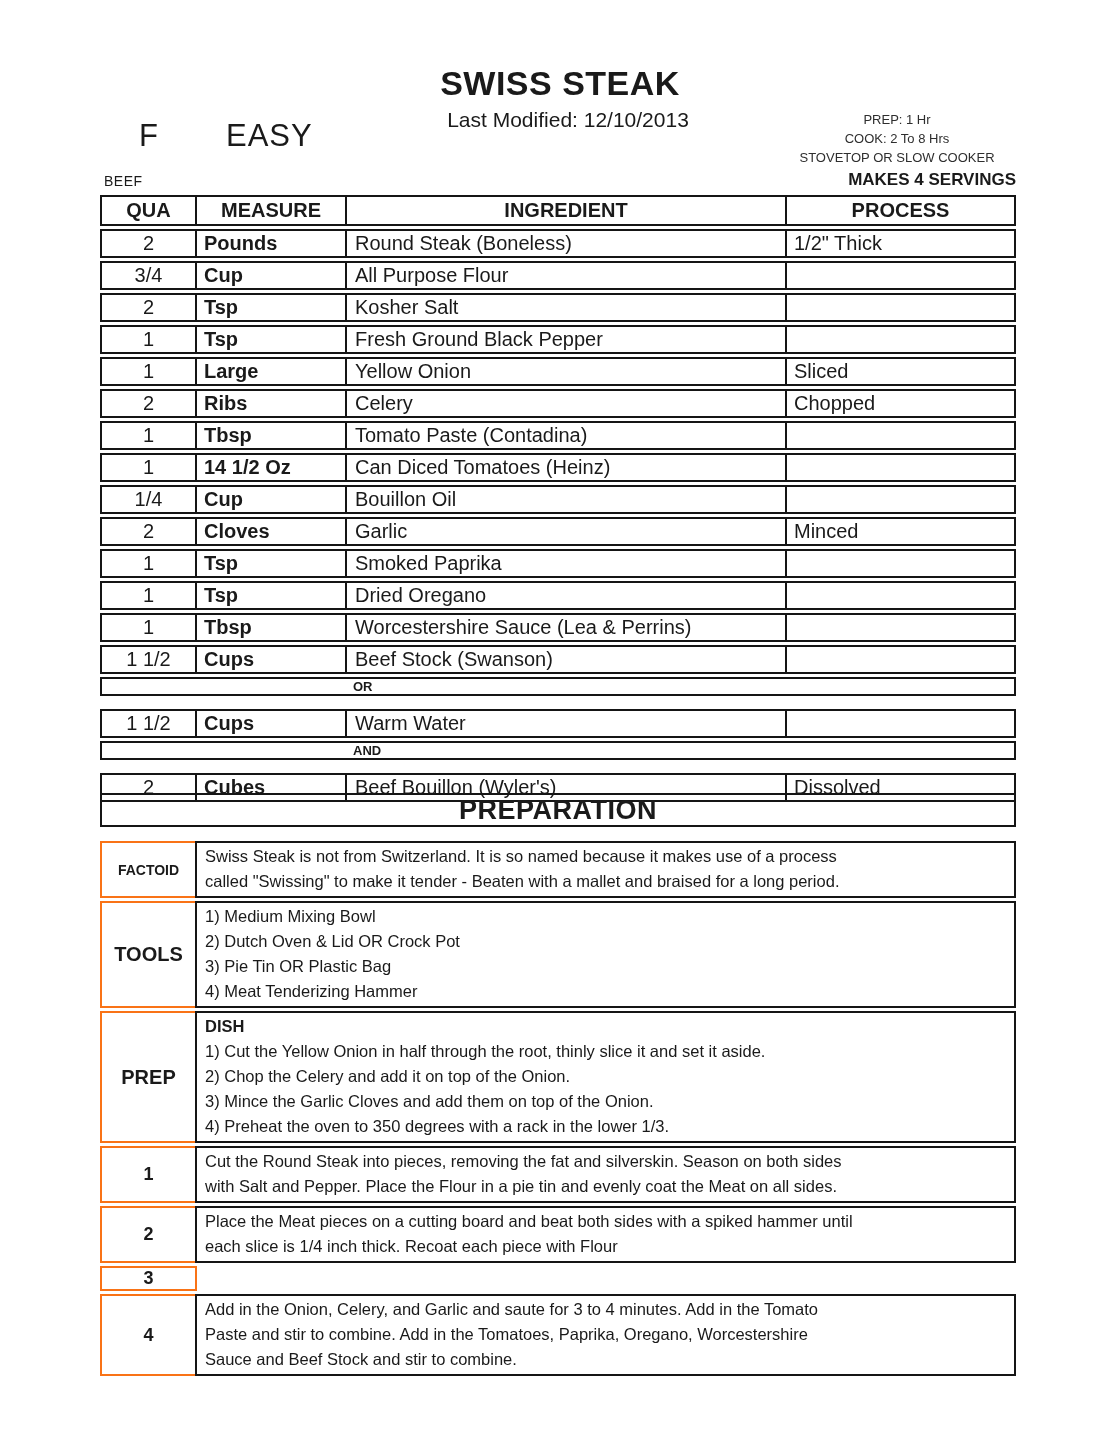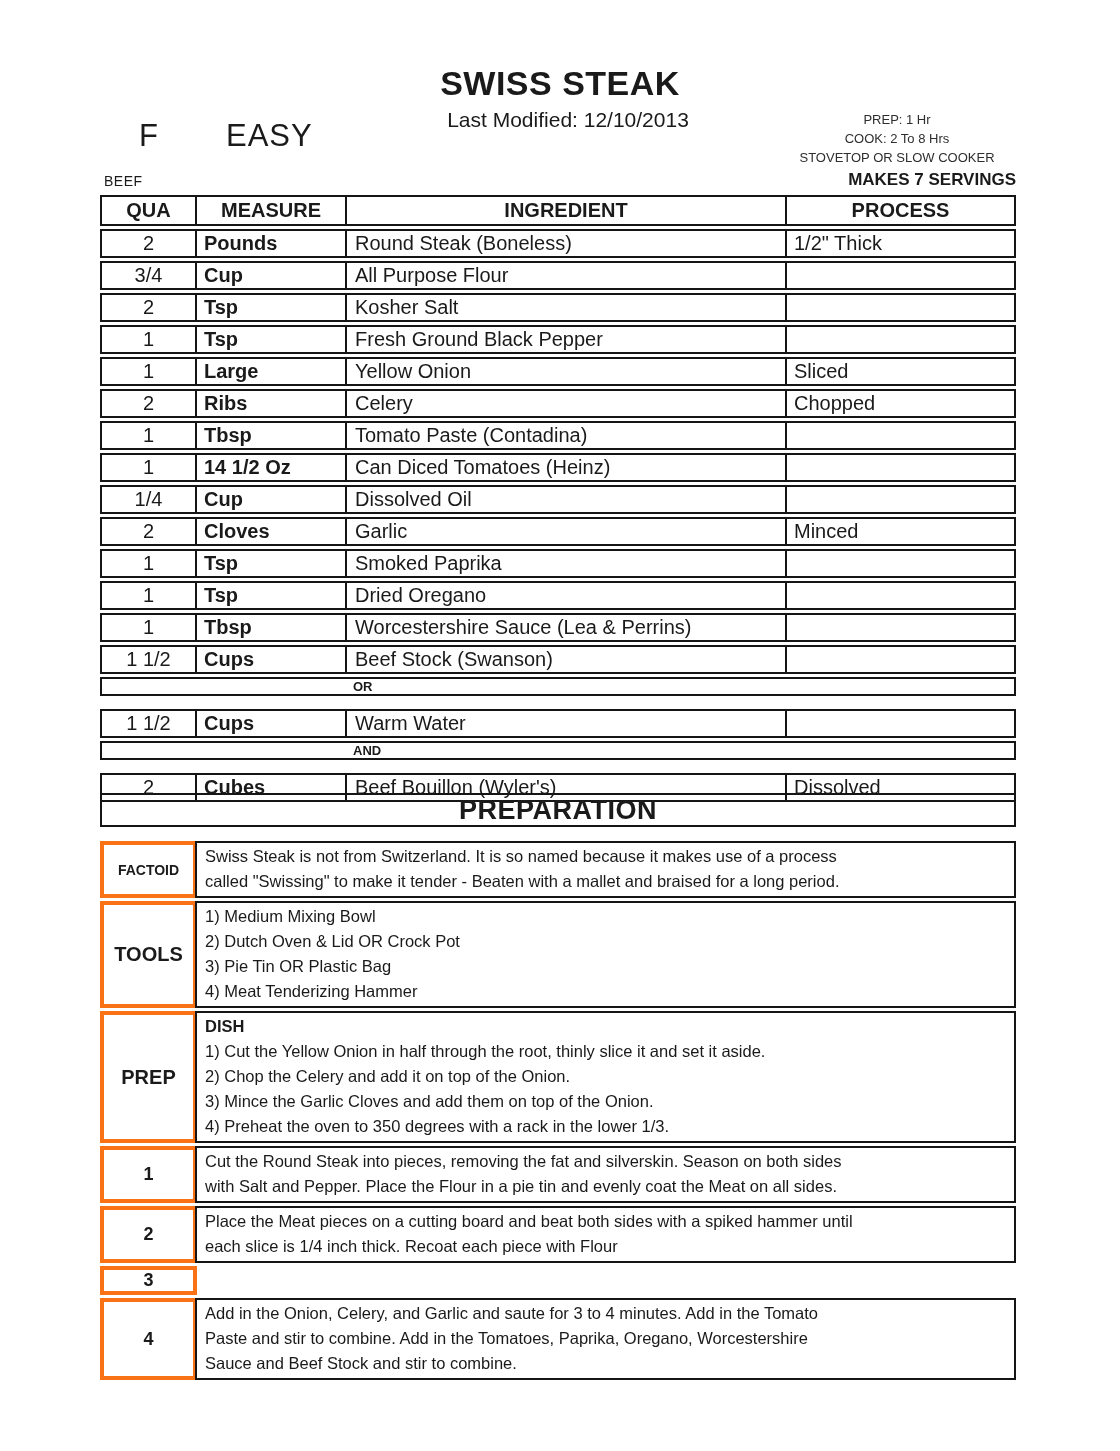--- a/index.html
+++ b/index.html
@@ -30,21 +30,21 @@
   .sep{box-sizing:border-box;border:2px solid #151515;height:19px;width:916px;
        display:flex;align-items:center;padding-left:251px;font-size:13px;font-weight:bold;
        margin-bottom:13px;background:#fff;}
 
   
   .ptable{position:absolute;left:100px;top:793px;width:916px;}
   .phead{box-sizing:border-box;border:2px solid #151515;width:916px;height:34px;
          display:flex;align-items:center;justify-content:center;
          font-size:27px;font-weight:bold;margin-bottom:14px;letter-spacing:.5px;}
   .prow{display:flex;margin-bottom:3px;}
-  .plabel{box-sizing:border-box;border:4px solid #f97316;width:97px;flex:none;
+  .plabel{box-sizing:border-box;border:2px solid #f97316;width:97px;flex:none;
           display:flex;align-items:center;justify-content:center;font-weight:bold;background:#fff;}
   .plabel.small{font-size:14px;}
   .plabel.large{font-size:20px;}
   .plabel.step{font-size:18px;}
   .pcontent{box-sizing:border-box;border:2px solid #151515;width:821px;margin-left:-2px;
             padding:1px 8px 2px 8px;font-size:16.5px;line-height:25px;white-space:pre-line;background:#fff;}
   .pheading{font-weight:bold;}
 </style>
 </head>
 <body>
@@ -55,21 +55,21 @@
   <div class="abs letter">F</div>
   <div class="abs difficulty">EASY</div>
 
   <div class="abs meta">
     <div>PREP: 1 Hr</div>
     <div>COOK: 2 To 8 Hrs</div>
     <div>STOVETOP OR SLOW COOKER</div>
   </div>
 
   <div class="abs category">BEEF</div>
-  <div class="abs servings">MAKES 7 SERVINGS</div>
+  <div class="abs servings">MAKES 4 SERVINGS</div>
 
   <div class="itable" id="ingredients-table">
       <div class="trow hrow">
         <div class="tc c1">QUA</div>
         <div class="tc c2">MEASURE</div>
         <div class="tc c3">INGREDIENT</div>
         <div class="tc c4">PROCESS</div>
       </div>
       <div class="trow">
         <div class="tc c1">2</div>
@@ -115,21 +115,21 @@
       </div>
       <div class="trow">
         <div class="tc c1">1</div>
         <div class="tc c2">14 1/2 Oz</div>
         <div class="tc c3">Can Diced Tomatoes (Heinz)</div>
         <div class="tc c4"></div>
       </div>
       <div class="trow">
         <div class="tc c1">1/4</div>
         <div class="tc c2">Cup</div>
-        <div class="tc c3">Dissolved Oil</div>
+        <div class="tc c3">Bouillon Oil</div>
         <div class="tc c4"></div>
       </div>
       <div class="trow">
         <div class="tc c1">2</div>
         <div class="tc c2">Cloves</div>
         <div class="tc c3">Garlic</div>
         <div class="tc c4">Minced</div>
       </div>
       <div class="trow">
         <div class="tc c1">1</div>

